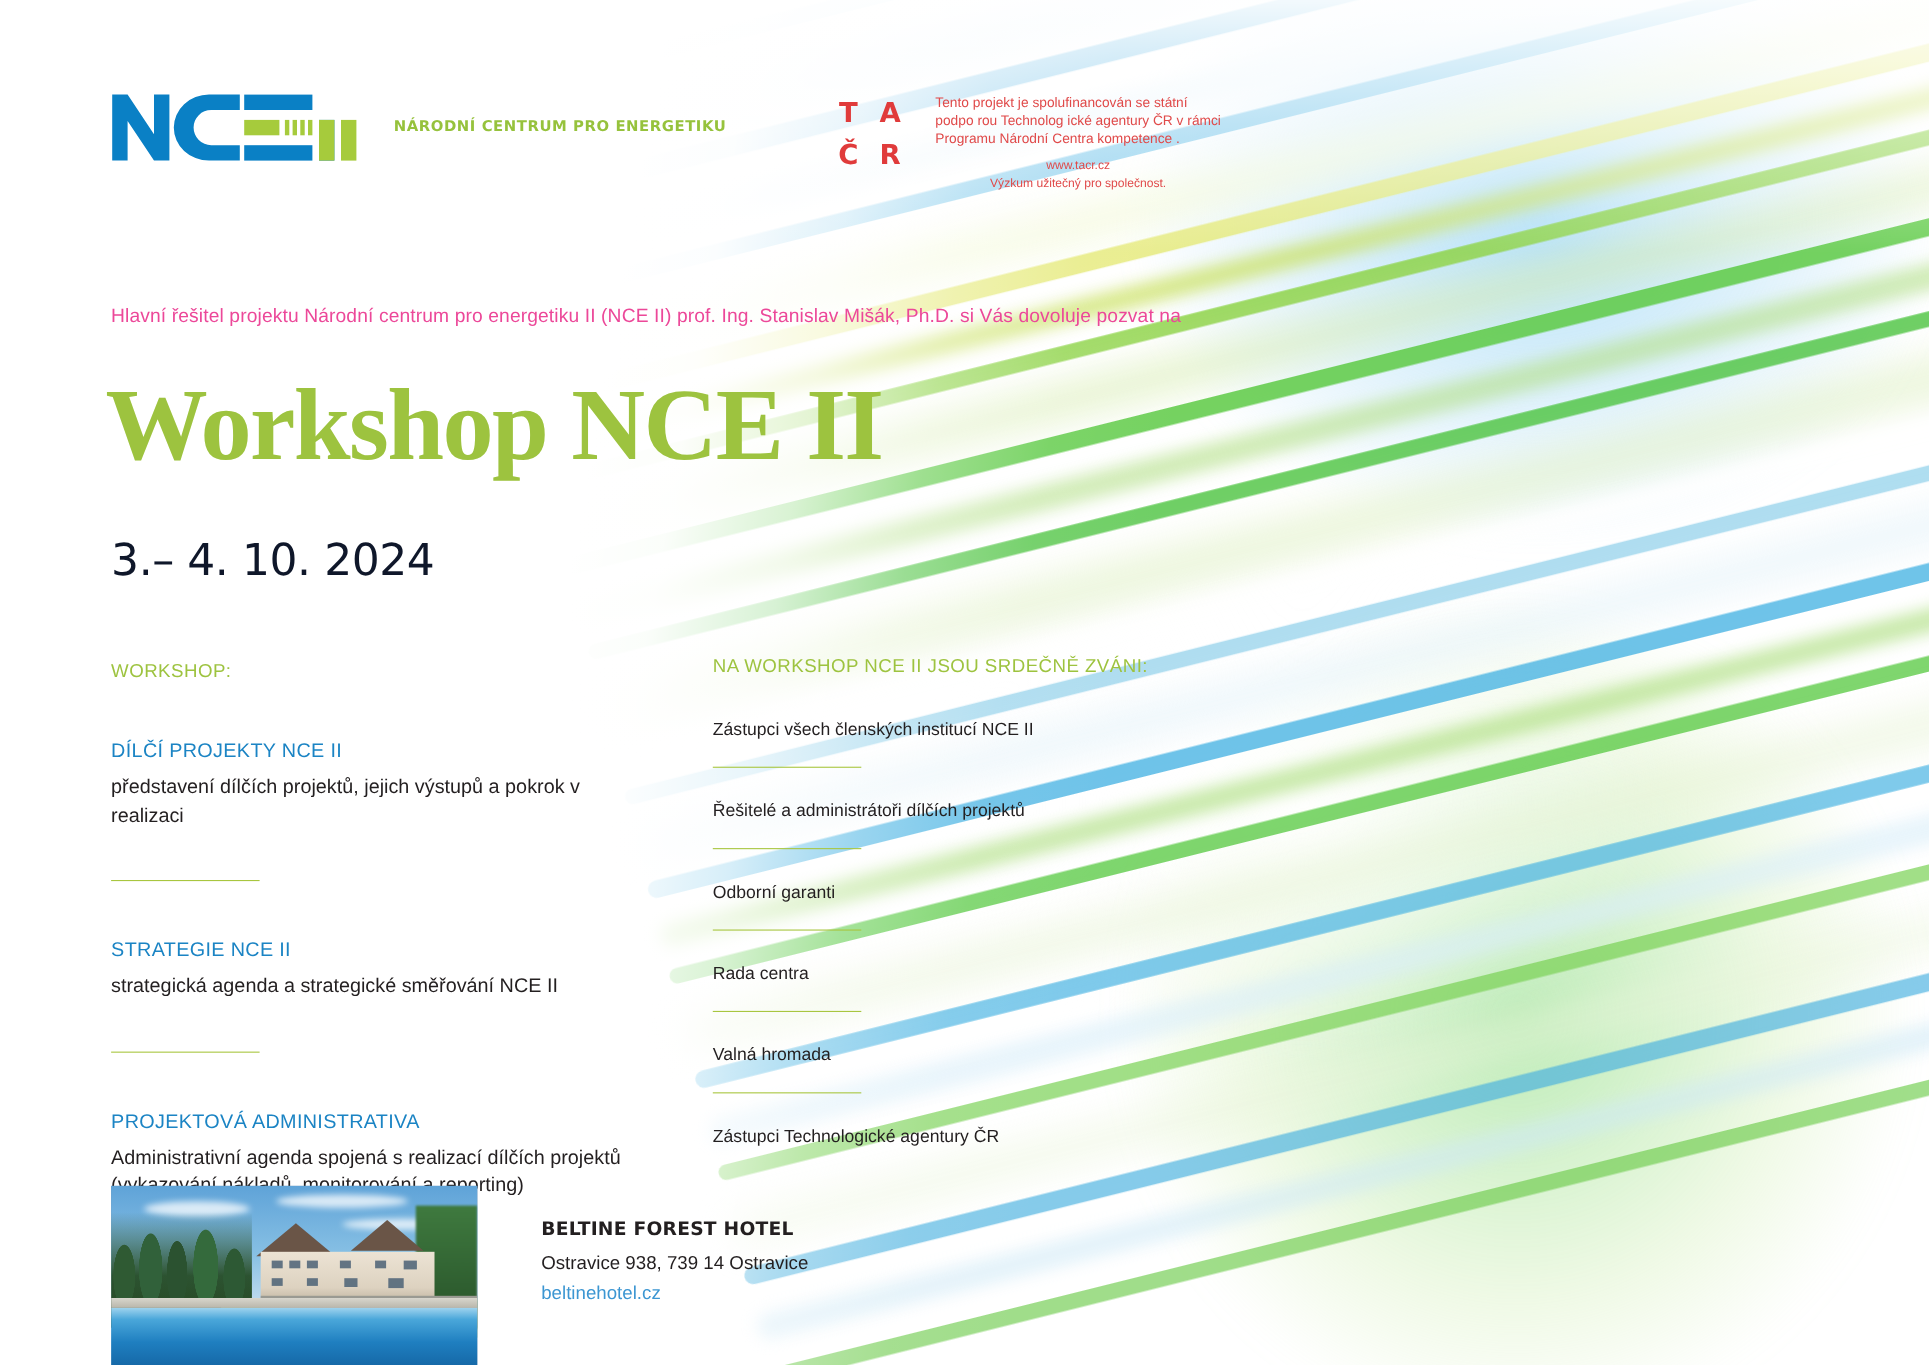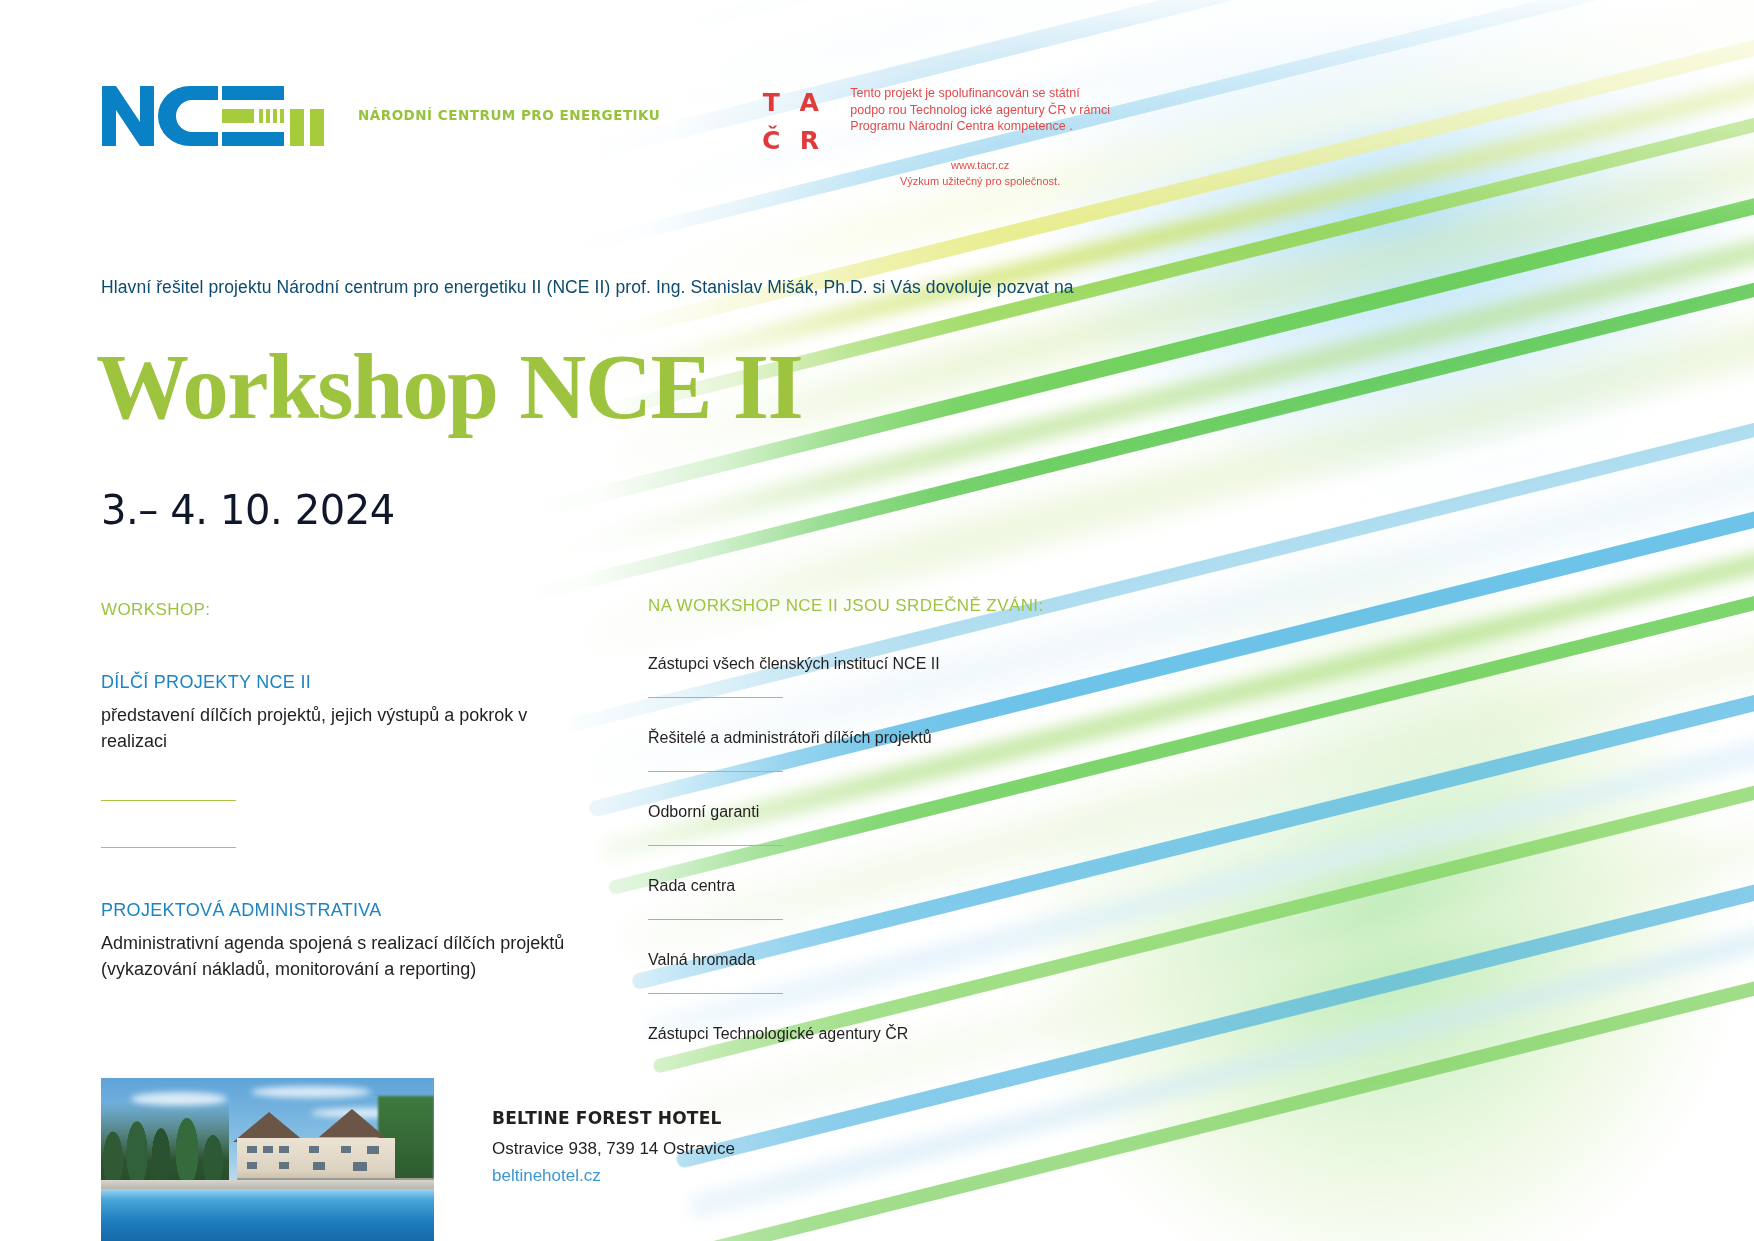--- a/index.html
+++ b/index.html
@@ -125,27 +125,27 @@
     line-height: 1.33;
     white-space: pre-line;
     padding-top: 2px;
   }
   .tacr-sub {
     color: #e04a4a;
     font-family: "Liberation Sans", sans-serif;
     font-size: 11px;
     line-height: 1.3;
     text-align: center;
-    margin-top: 23px;
+    margin-top: 9px;
   }
 
   
   .intro {
     position: absolute; left: 101px; top: 277px;
-    font-size: 17.5px; color: #0c4a6e; letter-spacing: 0.1px;
+    font-size: 17.5px; color: #ec4899; letter-spacing: 0.1px;
   }
   .title {
     position: absolute; left: 96px; top: 340px;
     font-family: Liberation Serif, serif;
     font-weight: 700;
     font-size: 93px;
     letter-spacing: -1.5px;
     color: #9dc33f;
     line-height: 1;
   }
@@ -386,20 +386,24 @@
 
     <div class="col-left">
       <div class="col-head">WORKSHOP:</div>
 
       <div class="prog-block">
         <div class="prog-title">DÍLČÍ PROJEKTY NCE II</div>
         <div class="prog-desc">představení dílčích projektů, jejich výstupů a pokrok v realizaci</div>
       </div>
       <div class="rule"></div>
 
+      <div class="prog-block">
+        <div class="prog-title">STRATEGIE NCE II</div>
+        <div class="prog-desc">strategická agenda a strategické směřování NCE II</div>
+      </div>
       <div class="rule"></div>
 
       <div class="prog-block">
         <div class="prog-title">PROJEKTOVÁ ADMINISTRATIVA</div>
         <div class="prog-desc" style="white-space:pre-line">Administrativní agenda spojená s realizací dílčích projektů
 (vykazování nákladů, monitorování a reporting)</div>
       </div>
     </div>
 
     <div class="col-right">

